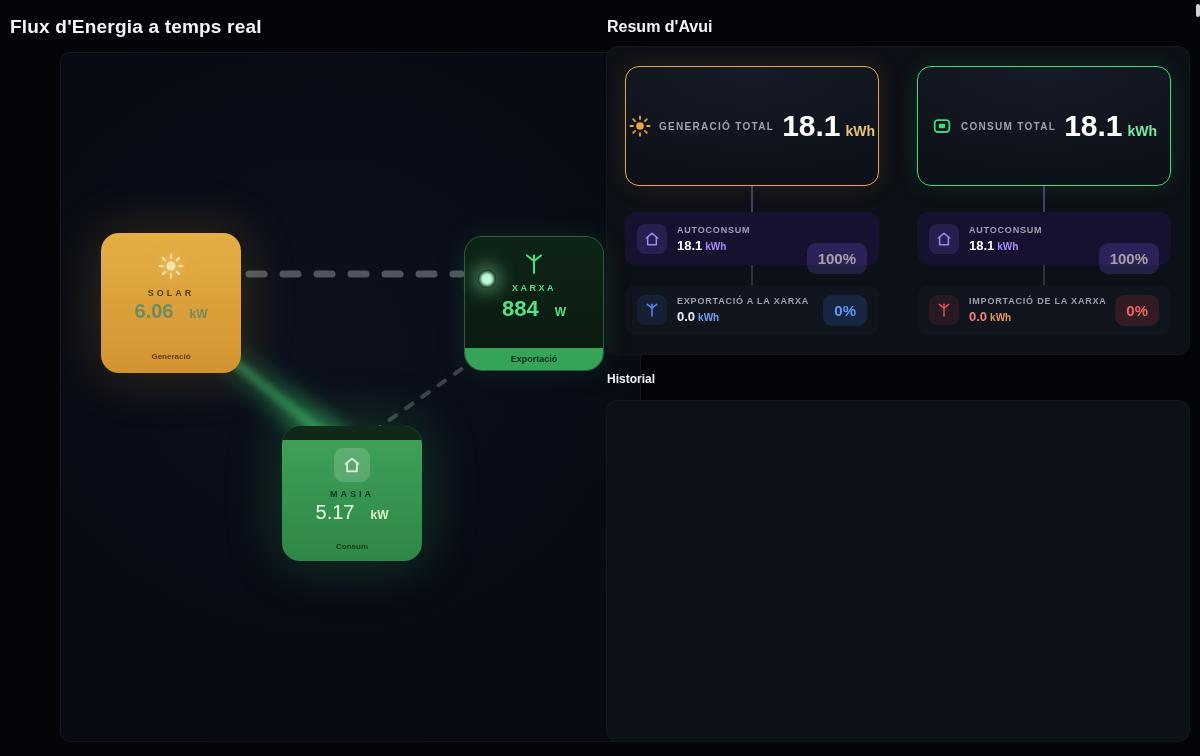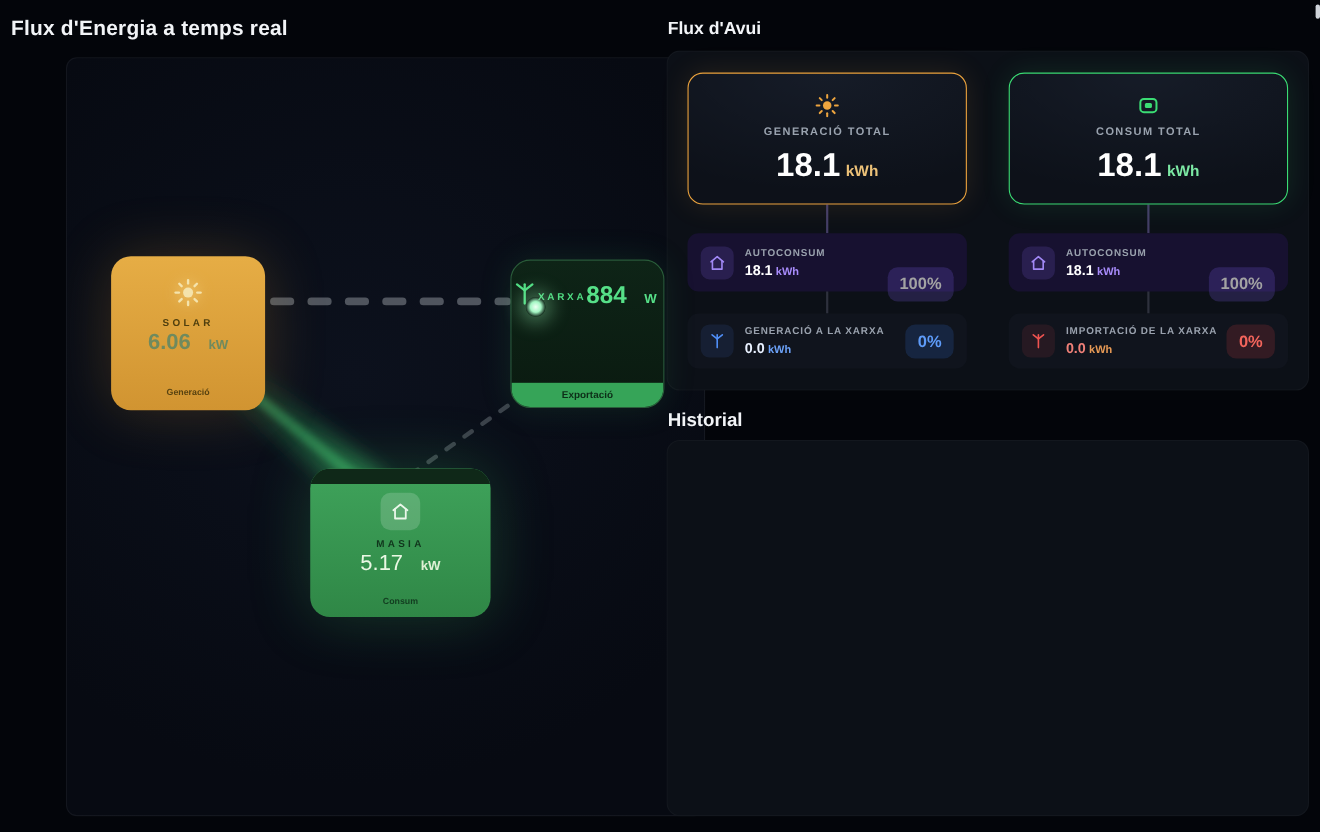--- a/index.html
+++ b/index.html
@@ -21,21 +21,21 @@
   .flow-title{
     position:absolute; left:10px; top:16px;
     font-size:19px; font-weight:700; color:#f2f4f7; letter-spacing:.2px;
   }
   .summary-title{
     position:absolute; left:607px; top:18px;
     font-size:16px; font-weight:700; color:#f2f4f7;
   }
   .history-title{
     position:absolute; left:607px; top:372px;
-    font-size:17px; font-weight:700; color:#f2f4f7;
+    font-size:12px; font-weight:700; color:#f2f4f7;
   }
 
   
   .flow-panel{
     position:absolute; left:12px; top:52px; width:581px; height:690px;
     border-radius:10px;
     background:radial-gradient(95% 75% at 45% 42%, #0c111d 0%, #070a12 72%);
     border:1px solid rgba(255,255,255,.05);
     overflow:hidden;
     margin-left:48px;
@@ -64,34 +64,34 @@
   .node-solar .n-caption{ margin-top:auto; color:rgba(66,52,10,.85); }
 
   
   .node-grid{
     left:403px; top:183px; width:140px; height:135px;
     background:linear-gradient(180deg,#0e2417 0%,#0a1a10 100%);
     border:1px solid #2a5e3a;
     box-shadow:0 0 30px rgba(50,160,90,.14);
     overflow:hidden;
   }
-  .grid-body{ display:flex; flex-direction:row; align-items:center; padding-top:15px; width:100%; }
+  .grid-body{ display:flex; flex-direction:column; align-items:center; padding-top:15px; width:100%; }
   .node-grid .n-icon{ width:24px; height:24px; color:#4fdc82; }
   .node-grid .n-label{ margin-top:7px; font-size:9px; letter-spacing:2.5px; color:#4fdc82; }
   .node-grid .n-value{ margin-top:3px; font-size:22px; font-weight:700; color:#56e088; }
   .node-grid .n-unit{ font-size:12px; font-weight:700; color:#56e088; }
   .node-footer{
     margin-top:auto; width:100%; height:22px; background:#36a458;
     color:#0d2e18; font-size:9px; font-weight:700;
     display:flex; align-items:center; justify-content:center;
   }
 
   
   .node-home{
-    left:221px; top:373px; width:164px; height:135px;
+    left:221px; top:373px; width:140px; height:135px;
     background:linear-gradient(180deg,#3fa35b 0%,#2f8746 100%);
     box-shadow:0 0 55px rgba(60,190,100,.25);
     overflow:hidden;
     justify-content:flex-end;
   }
   .home-topstrip{ width:100%; height:14px; background:#0f2818; }
   .home-iconbox{
     margin-top:8px; width:36px; height:34px; border-radius:9px;
     background:rgba(255,255,255,.17);
     display:flex; align-items:center; justify-content:center;
@@ -114,21 +114,21 @@
   .summary-panel{
     position:absolute; left:606px; top:46px; width:584px; height:309px;
     background:#0c1017; border:1px solid rgba(255,255,255,.03);
     border-radius:12px; padding:19px 18px;
     display:flex; gap:38px; z-index:1;
   }
   .sum-col{ width:254px; display:flex; flex-direction:column; align-items:center; }
 
   .total-card{
     width:100%; height:121px; border-radius:14px;
-    display:flex; flex-direction:column; align-items:center; justify-content:center; gap:8px;
+    display:flex; flex-direction:row; align-items:center; justify-content:center; gap:8px;
     background:radial-gradient(130% 130% at 50% 0%, #161c28 0%, #0d1119 70%);
   }
   .total-card.gen{ border:1.5px solid #eda43e; box-shadow:0 0 26px rgba(237,164,62,.12); }
   .total-card.cons{ border:1.5px solid #3bdc74; box-shadow:0 0 26px rgba(59,220,116,.12); }
   .t-icon{ width:22px; height:22px; display:block; }
   .gen .t-icon{ color:#eda43e; }
   .cons .t-icon{ color:#3bdc74; }
   .total-label{ font-size:10px; font-weight:700; letter-spacing:1.3px; color:#9aa3af; }
   .total-valrow{ display:flex; align-items:baseline; gap:5px; }
   .total-value{ font-size:30px; font-weight:700; color:#ffffff; }
@@ -261,21 +261,21 @@
       <div class="n-valrow">
         <span class="n-value">5.17</span>
         <span class="n-unit">kW</span>
       </div>
       <span class="n-caption">Consum</span>
     </div>
 
     <div class="flow-dot"></div>
   </div>
 
-  <div class="summary-title">Flux d'Avui</div>
+  <div class="summary-title">Resum d'Avui</div>
 
   <div class="summary-panel">
 
     <div class="sum-col">
       <div class="total-card gen">
         <span class="t-icon">
           <svg viewBox="0 0 24 24" width="22" height="22" fill="none">
             <circle cx="12" cy="12" r="4.2" fill="currentColor"></circle>
             <g stroke="currentColor" stroke-width="2" stroke-linecap="round">
               <line x1="12" y1="1.5" x2="12" y2="4.3"></line>
@@ -319,21 +319,21 @@
 
       <div class="row-card net exp">
         <span class="row-icon">
           <svg viewBox="0 0 24 24" fill="none" stroke="currentColor" stroke-width="2.2" stroke-linecap="round" stroke-linejoin="round">
             <path d="M12 21V3.5"></path>
               <path d="M12 9 5 3.5"></path>
               <path d="M12 9 19 3.5"></path>
           </svg>
         </span>
         <div class="row-text">
-          <span class="row-label">GENERACIÓ A LA XARXA</span>
+          <span class="row-label">EXPORTACIÓ A LA XARXA</span>
           <div class="row-valrow">
             <span class="row-value">0.0</span>
             <span class="row-unit">kWh</span>
           </div>
         </div>
         <span class="badge blue">0%</span>
       </div>
     </div>
 
     <div class="sum-col">

